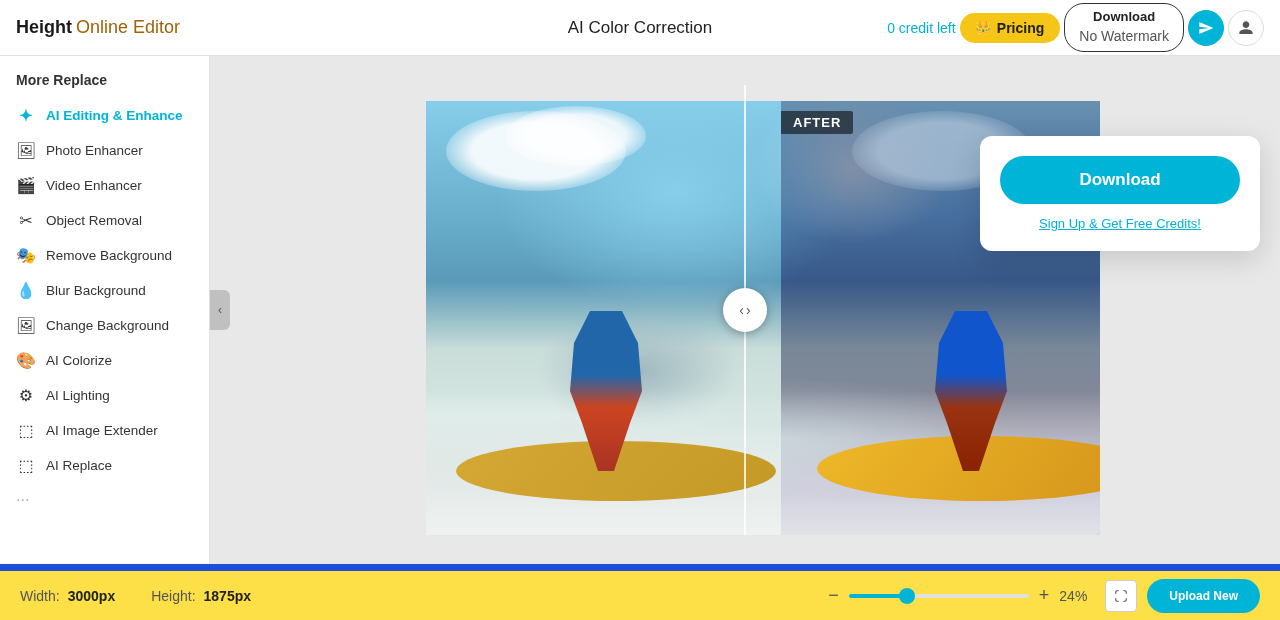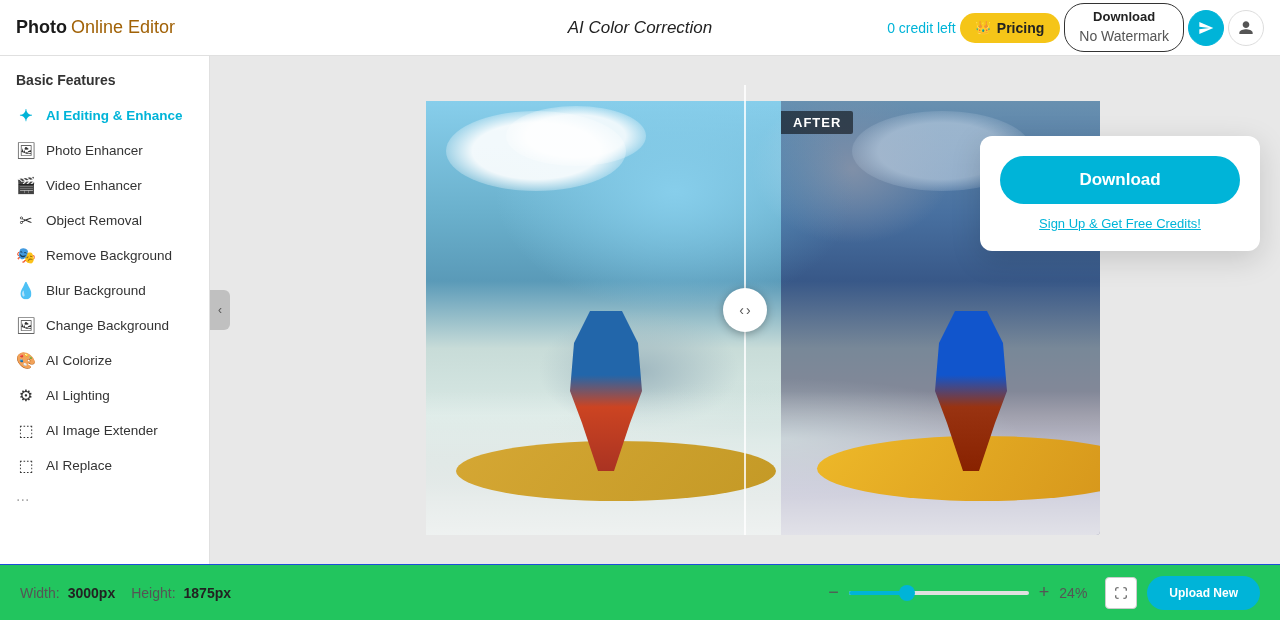--- a/index.html
+++ b/index.html
@@ -6,21 +6,21 @@
     body { font-family: -apple-system, BlinkMacSystemFont, 'Segoe UI', sans-serif; background: #f0f0f0; height: 620px; overflow: hidden; display: flex; flex-direction: column; }
 
     
     .header {
       display: flex; align-items: center; background: #fff;
       padding: 0 16px; height: 56px; border-bottom: 1px solid #e0e0e0;
       position: relative; z-index: 100; flex-shrink: 0;
     }
     .logo { display: flex; align-items: center; gap: 4px; font-size: 18px; font-weight: 700; color: #1a1a1a; }
     .logo-online { color: #a16207; font-weight: 400; }
-    .page-title { position: absolute; left: 50%; transform: translateX(-50%); font-size: 17px; font-weight: 500; color: #222; font-style: italic; }
+    .page-title { position: absolute; left: 50%; transform: translateX(-50%); font-size: 17px; font-weight: 500; color: #222; }
     .header-right { margin-left: auto; display: flex; align-items: center; gap: 4px; }
     .credit-left { font-size: 14px; color: #00b4d8; font-weight: 500; }
     .pricing-btn {
       background: #f5c518; border: none; border-radius: 20px; padding: 7px 16px;
       font-size: 14px; font-weight: 600; color: #222; cursor: pointer;
       display: flex; align-items: center; gap: 5px;
     }
     .crown-icon { font-size: 13px; }
     .download-btn-header {
       background: #fff; border: 1.5px solid #333; border-radius: 20px; padding: 6px 14px;
@@ -129,21 +129,21 @@
     }
     .download-big-btn {
       width: 100%; background: #00b4d8; border: none; border-radius: 25px;
       padding: 14px; font-size: 17px; font-weight: 700; color: #fff;
       cursor: pointer; margin-bottom: 12px;
     }
     .signup-link { text-align: center; font-size: 13px; color: #00b4d8; cursor: pointer; text-decoration: underline; }
 
     
     .bottom-bar {
-      height: 56px; background: #22c55e; border-top: 1px solid #1d4ed8;
+      height: 56px; background: #fde047; border-top: 7px solid #1d4ed8;
       display: flex; align-items: center; padding: 0 20px; gap: 20px; flex-shrink: 0;
     }
     .dimension-info { display: flex; gap: 8px; font-size: 14px; color: #555; }
     .dimension-info strong { color: #222; text-align: center; }
     .zoom-controls { display: flex; align-items: center; gap: 10px; margin-left: auto; }
     .zoom-btn { background: none; border: none; font-size: 18px; cursor: pointer; color: #555; }
     .zoom-slider { width: 180px; height: 4px; background: #e0e0e0; border-radius: 2px; position: relative; cursor: pointer; }
     .zoom-fill { height: 100%; width: 30%; background: #00b4d8; border-radius: 2px; }
     .zoom-thumb { width: 16px; height: 16px; border-radius: 50%; background: #00b4d8; position: absolute; top: -6px; left: 28%; cursor: grab; }
     .zoom-pct { font-size: 14px; color: #555; min-width: 36px; }
@@ -158,21 +158,21 @@
       position: absolute;
       bottom: 0; left: 0; right: 0; height: 160px;
       background: linear-gradient(180deg, transparent 0%, rgba(255,255,255,0.4) 30%, rgba(255,255,255,0.7) 70%, rgba(255,255,255,0.85) 100%);
     }
   </style>
 </head>
 <body>
 
 <header class="header">
   <div class="logo">
-    <span>Photo</span>
+    <span>Height</span>
     <span class="logo-online"> Online Editor</span>
   </div>
   <div class="page-title">AI Color Correction</div>
   <div class="header-right">
     <span class="credit-left">0 credit left</span>
     <button class="pricing-btn">
       <span class="crown-icon">👑</span>
       <span>Pricing</span>
     </button>
     <button class="download-btn-header">
@@ -188,21 +188,21 @@
       <svg width="16" height="16" viewBox="0 0 24 24" fill="#555">
         <path d="M12 12c2.7 0 5-2.3 5-5s-2.3-5-5-5-5 2.3-5 5 2.3 5 5 5zm0 2c-3.3 0-10 1.7-10 5v2h20v-2c0-3.3-6.7-5-10-5z"></path>
       </svg>
     </div>
   </div>
 </header>
 
 <div class="main">
 
   <aside class="sidebar">
-    <div class="sidebar-section-title">Basic Features</div>
+    <div class="sidebar-section-title">More Replace</div>
     <div class="sidebar-item active">
       <span class="si-icon">✦</span>
       <span>AI Editing &amp; Enhance</span>
     </div>
     <div class="sidebar-item">
       <span class="si-icon">🖼</span>
       <span>Photo Enhancer</span>
     </div>
     <div class="sidebar-item">
       <span class="si-icon">🎬</span>
@@ -294,21 +294,21 @@
       <div class="signup-link">Sign Up &amp; Get Free Credits!</div>
     </div>
 
   </div>
 </div>
 
 <div class="bottom-bar">
   <div class="dimension-info">
     <span>Width:</span>
     <strong>3000px</strong>
-    <span style="margin-left:8px;">Height:</span>
+    <span style="margin-left:28px;">Height:</span>
     <strong>1875px</strong>
   </div>
   <div class="zoom-controls">
     <button class="zoom-btn">−</button>
     <div class="zoom-slider">
       <div class="zoom-fill"></div>
       <div class="zoom-thumb"></div>
     </div>
     <button class="zoom-btn">+</button>
     <span class="zoom-pct">24%</span>

